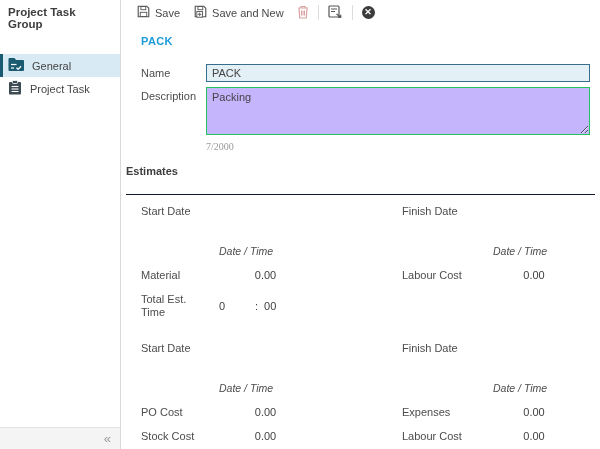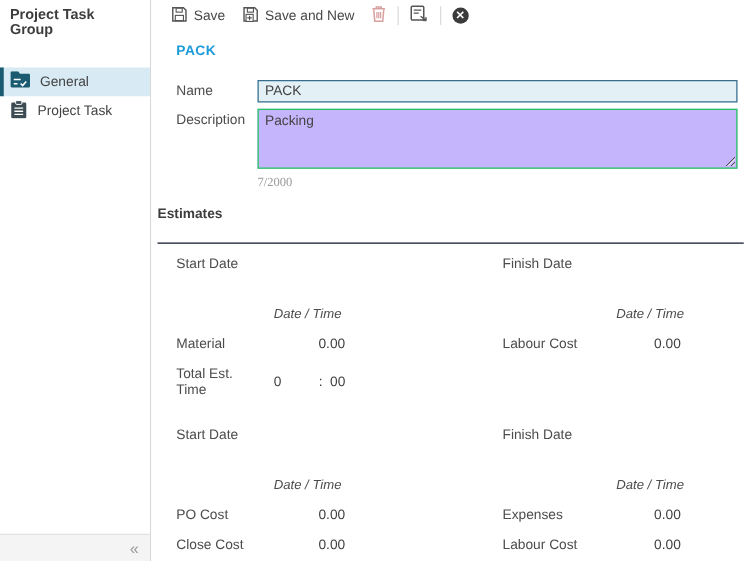--- a/index.html
+++ b/index.html
@@ -190,21 +190,21 @@
           <div class="cell-value placeholder">Date / Time</div>
           <div></div>
 
           <div class="cell-label">PO Cost</div>
           <div class="cell-value num">0.00</div>
           <div></div>
           <div class="cell-label">Expenses</div>
           <div class="cell-value num">0.00</div>
           <div></div>
 
-          <div class="cell-label">Close Cost</div>
+          <div class="cell-label">Stock Cost</div>
           <div class="cell-value num">0.00</div>
           <div></div>
           <div class="cell-label">Labour Cost</div>
           <div class="cell-value num">0.00</div>
           <div></div>
         </div>
       </div>
 
     </div>
   </div>

